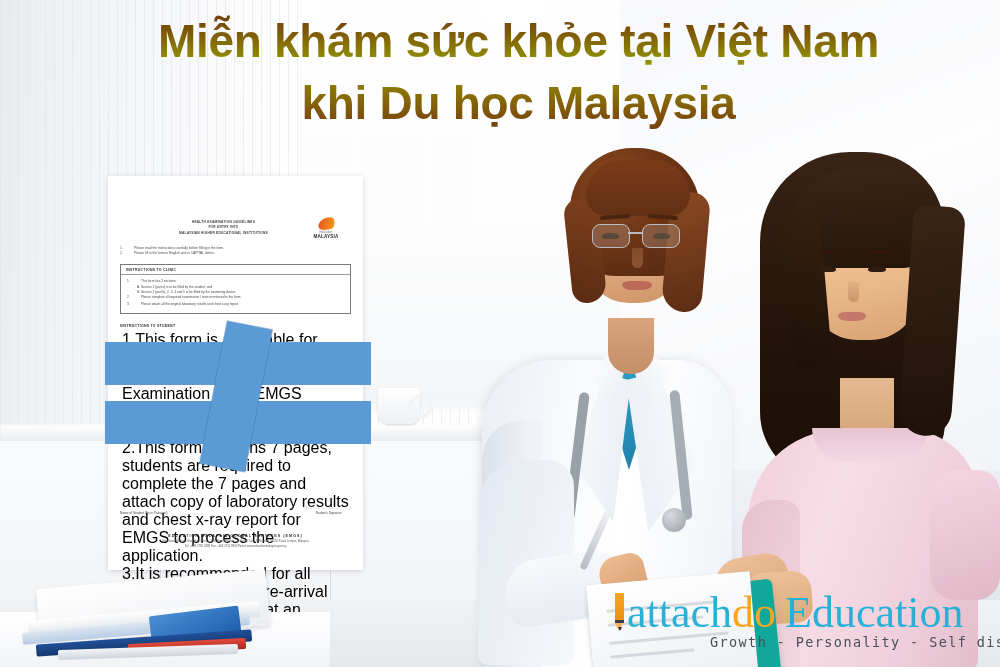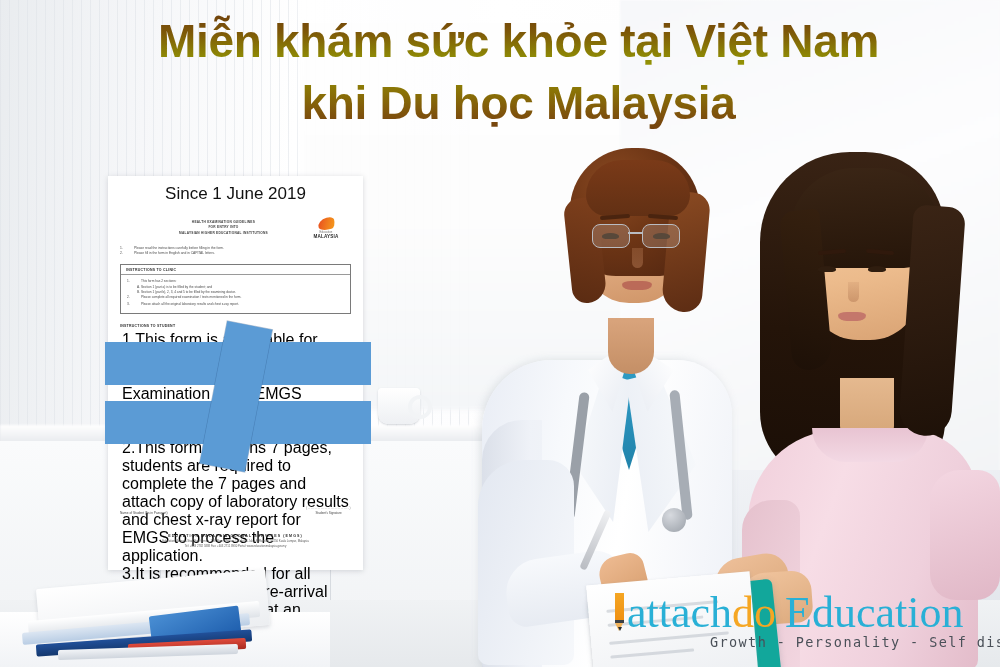--- a/index.html
+++ b/index.html
@@ -254,21 +254,20 @@
   <div class="bg-mug"></div>
   <div class="bg-bed"></div>
   <div class="bg-floor"></div>
 
   <div class="title">
     <span class="title-row"><span class="tl1">Miễn khám sức khỏe tại Việt Nam</span></span>
     <span class="title-row"><span class="tl2">khi Du học Malaysia</span></span>
   </div>
 
   <div class="doc">
-    <div class="doc-since">Since 1 June 2019</div>
 
     <div class="doc-inner">
       <div class="emgs-logo">
         <div class="emgs-swoosh"></div>
         <div class="emgs-l1">Education</div>
         <div class="emgs-l2">MALAYSIA</div>
       </div>
 
       <div class="doc-head">
         <div>HEALTH EXAMINATION GUIDELINES</div>

